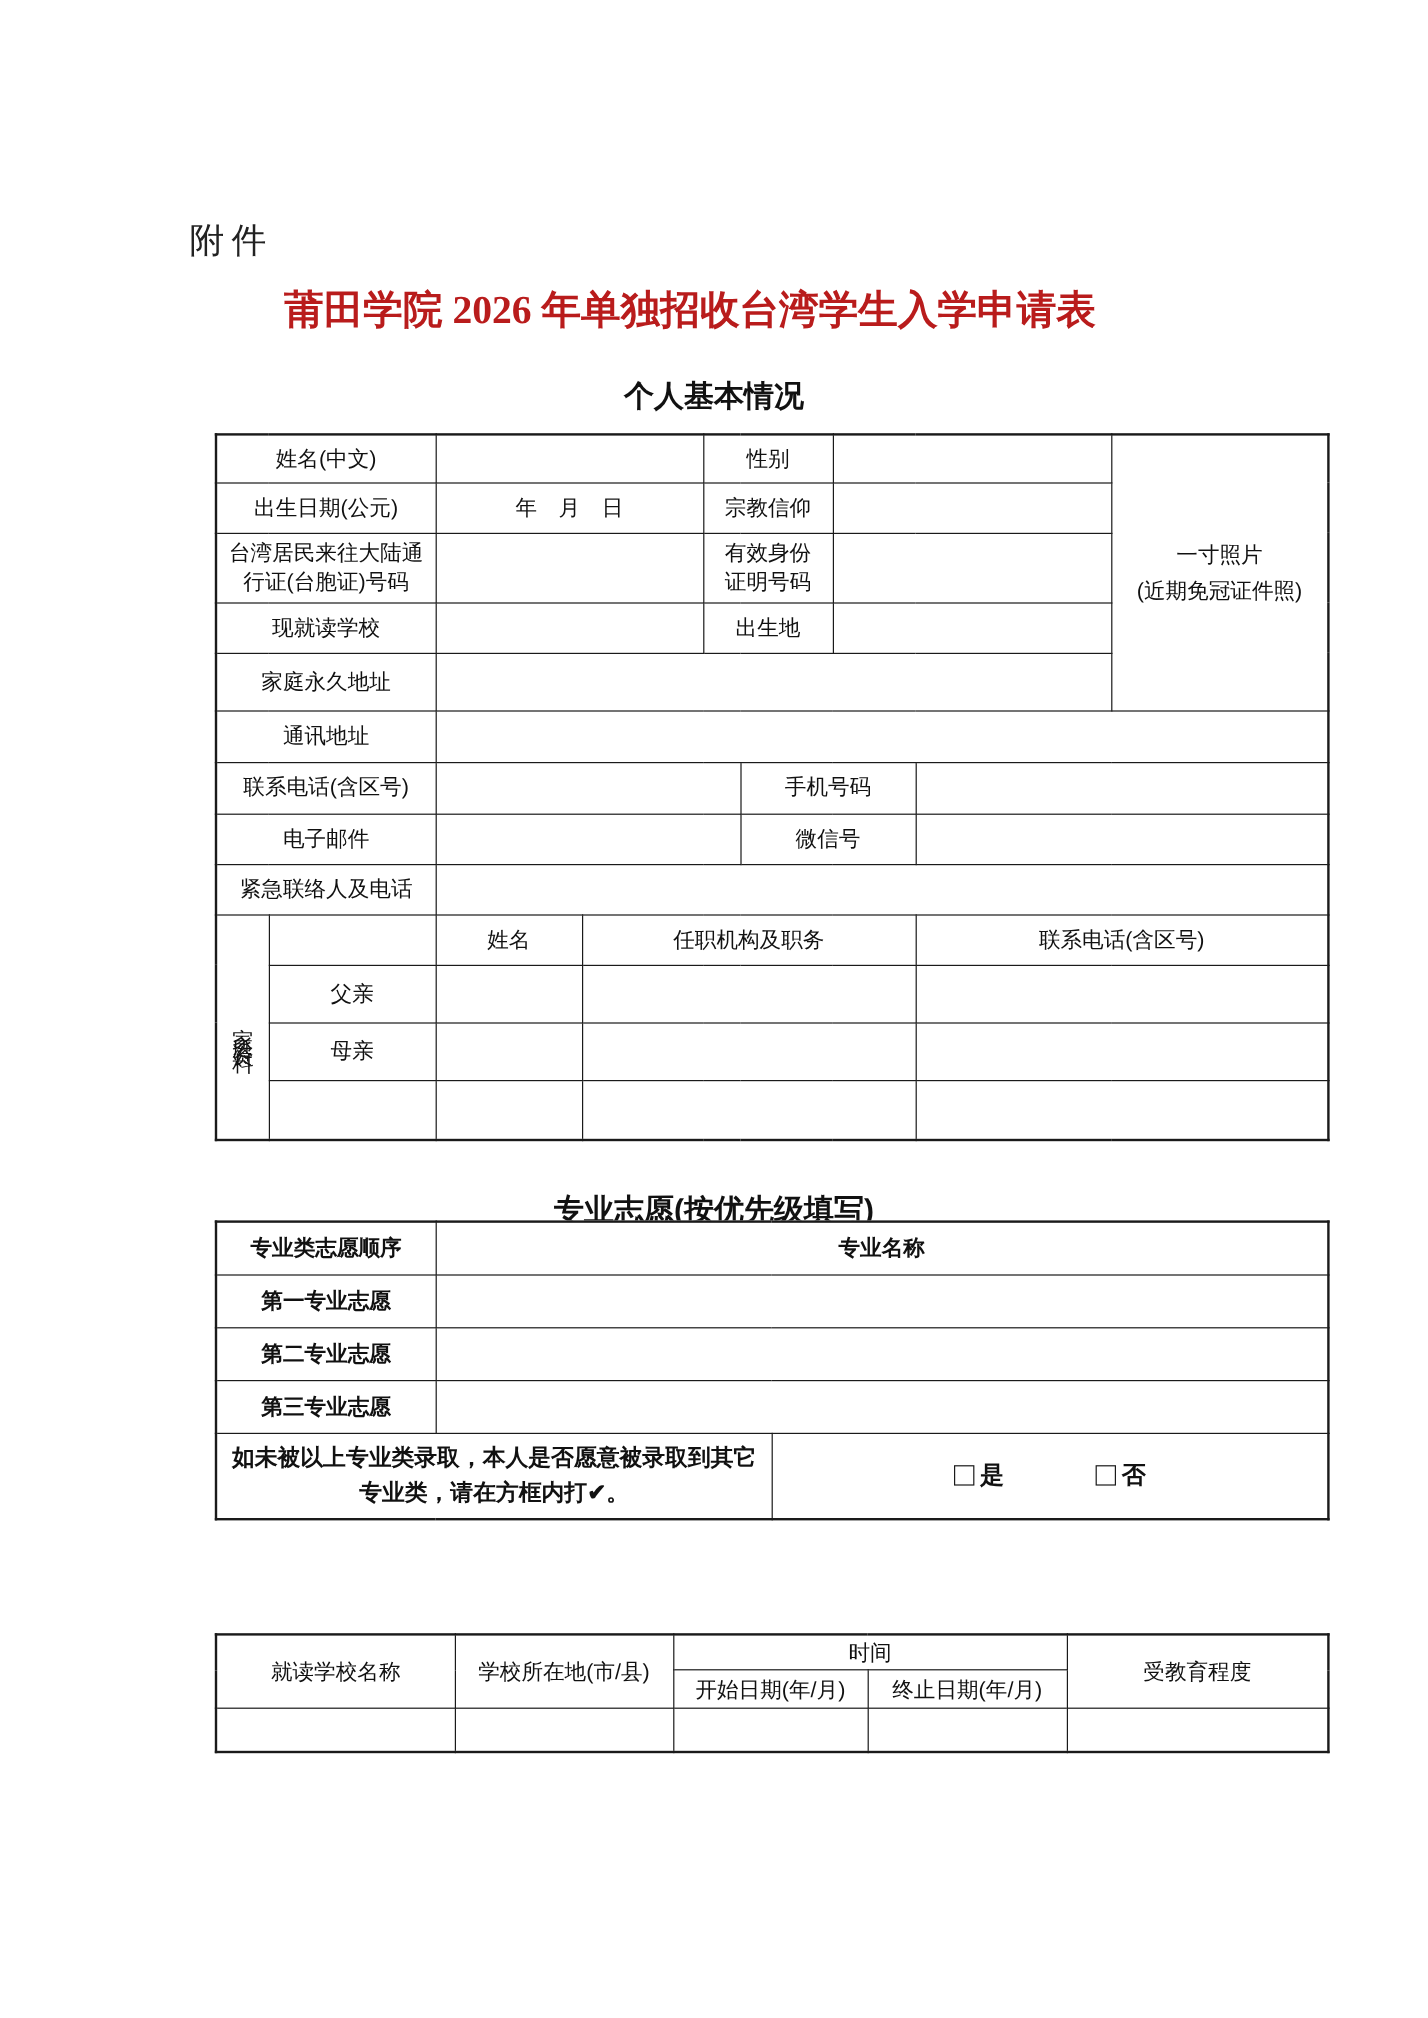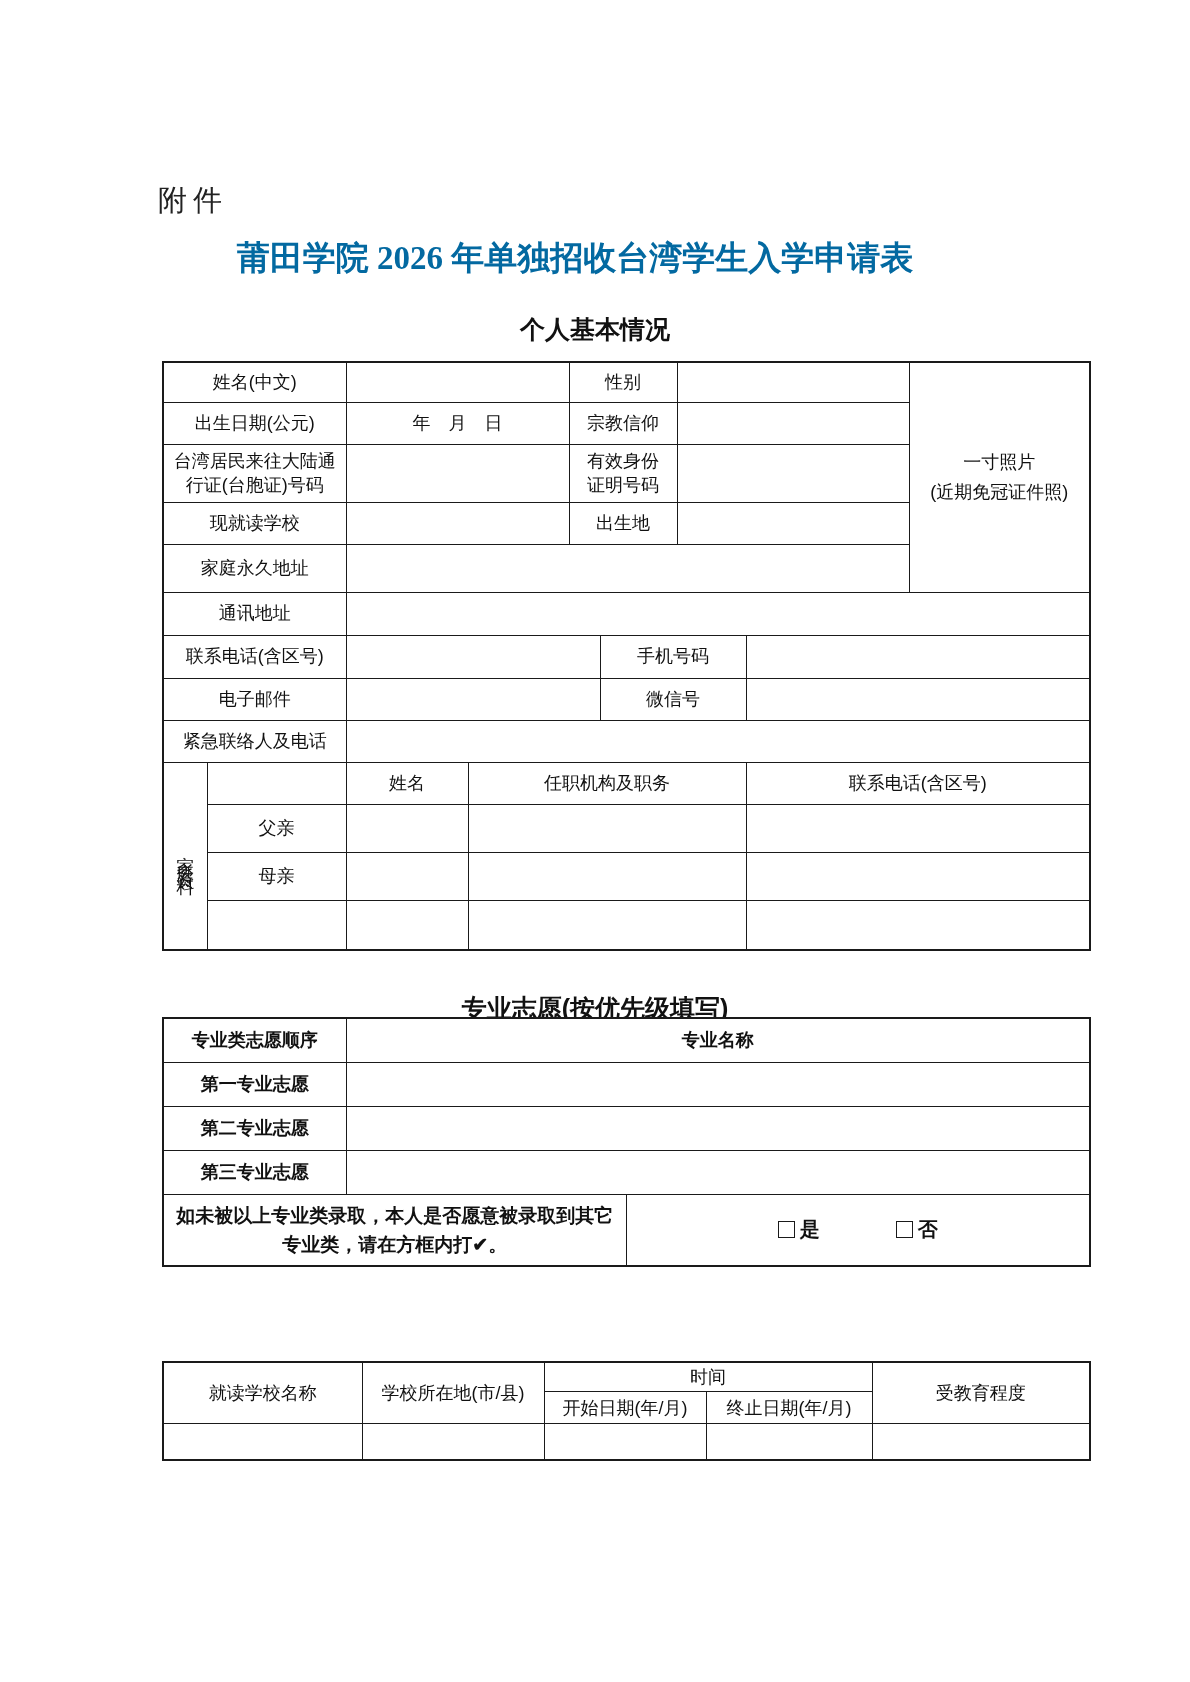--- a/index.html
+++ b/index.html
@@ -1,25 +1,25 @@
 <!DOCTYPE html>
 <html><head>
 <meta charset="utf-8">
 <style>
   html,body{margin:0;padding:0;background:#fff;}
   .page{position:relative;width:1190px;height:1590px;background:#ffffff;overflow:hidden;
         font-family:"Liberation Sans",sans-serif;color:#1a1a1a;}
   .attachment{position:absolute;left:158px;top:181px;font-family:"Liberation Serif",serif;
         font-size:29px;letter-spacing:6px;color:#222;}
   .main-title{position:absolute;left:0;top:236px;width:1150px;text-align:center;
-        font-family:"Liberation Serif",serif;font-weight:bold;font-size:33px;color:#0369a1;}
+        font-family:"Liberation Serif",serif;font-weight:bold;font-size:33px;color:#b91c1c;}
   .section-title{position:absolute;left:0;width:1190px;text-align:center;
         font-weight:bold;font-size:25px;color:#111;}
   .st1{top:313px;} .st2{top:945px;margin-top:47px;} .st3{top:1315px;}
-  table{border-collapse:collapse;table-layout:fixed;position:absolute;left:162px;
+  table{border-collapse:collapse;table-layout:fixed;position:absolute;left:179px;
         background:#fff;border:2.5px solid #1a1a1a;}
   td{border:1.5px solid #1a1a1a;font-size:18px;color:#111;vertical-align:middle;
      overflow:hidden;padding:0;}
   .t1{top:361px;width:927px;}
   .t2{top:1017px;width:927px;font-weight:bold;}
   .t3{top:1361px;width:927px;}
   .lbl{text-align:center;line-height:1.35;padding:2px 4px;}
   .val{background:#fff;}
   .photo{text-align:center;line-height:1.7;font-size:18px;}
   .vert{writing-mode:vertical-lr;text-align:center;letter-spacing:7px;padding:8px 0;}

